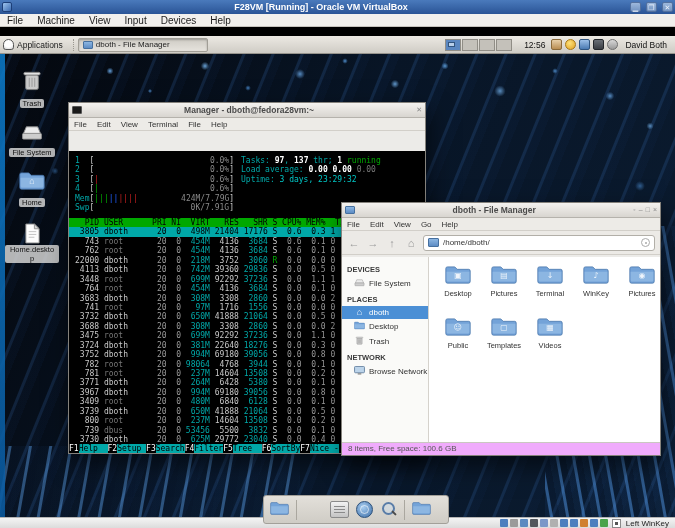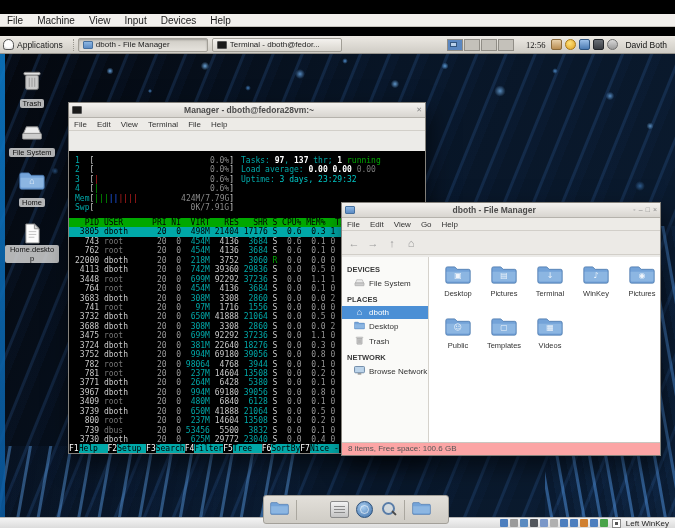--- a/index.html
+++ b/index.html
@@ -54,21 +54,21 @@
   .task-btn { display:flex; align-items:center; gap:3px; height:14px; width:130px; margin-right:4px; padding:0 4px;
     border:1px solid #a19e96; border-radius:2px; background:linear-gradient(#f4f2ee,#d9d6cf); overflow:hidden; }
   .task-btn.active { background:linear-gradient(#cfccc5,#e6e3dd); box-shadow:inset 0 1px 2px rgba(0,0,0,.25); }
   .task-btn .tlabel { font-size:8px; color:#222; white-space:nowrap; overflow:hidden; text-overflow:ellipsis; }
   .mini-folder { width:10px; height:8px; background:linear-gradient(#8cb6e2,#5d8cc4); border:1px solid #46709f; border-radius:1px; flex:none; }
   .mini-term { width:10px; height:8px; background:#1a1a1a; border:1px solid #555; border-radius:1px; flex:none; }
   #pager { display:flex; margin-left:auto; gap:1px; }
   .pager-cell { width:16px; height:12px; background:#c4c1ba; border:1px solid #908d86; }
   .pager-cell.current { background:#5b87c0; }
   .pager-cell.current i { display:block; width:7px; height:5px; margin:2px 0 0 2px; background:#b9d0ea; border:1px solid #33557e; }
-  #clock { font-size:8.5px; color:#111; margin:0 6px 0 12px;font-family:Liberation Serif, serif; }
+  #clock { font-size:8.5px; color:#111; margin:0 6px 0 12px; }
   #tray { display:flex; align-items:center; gap:3px; }
   .tray-ic { width:11px; height:11px; border-radius:2px; }
   .tray-clipboard { background:linear-gradient(#e7cfa8,#b98d52); border:1px solid #8a6a3a; }
   .tray-updates { background:radial-gradient(circle at 40% 35%, #ffe27a, #e0a020); border-radius:6px; border:1px solid #a87818; }
   .tray-network { background:linear-gradient(#9cc0e8,#4a7ab2); border:1px solid #2f5580; }
   .tray-volume { background:linear-gradient(#6a6f76,#3a3e44); border:1px solid #24272b; }
   .tray-session { background:linear-gradient(#d8d8d8,#9a9a9a); border:1px solid #6f6f6f; border-radius:6px; }
   #tb-user { font-size:8.5px; color:#111; margin:0 8px 0 7px; }
 
   
@@ -125,21 +125,21 @@
   #fm-sidebar { width:87px; background:#fafaf8; border-right:1px solid #d5d2cc; padding-top:4px; overflow:hidden; }
   .sb-title { font-size:7.5px; font-weight:bold; color:#3a3a3a; padding:4px 0 2px 5px; }
   .sb-item { display:flex; align-items:center; gap:4px; font-size:8px; color:#333; padding:2px 0 2px 12px; }
   .sb-item.selected { background:#4b8fd5; color:#fff; }
   .sb-glyph { font-size:9px; line-height:9px; width:11px; text-align:center; flex:none; }
   #fm-view { flex:1; background:#fff; position:relative; }
   .fv-item { position:absolute; width:46px; text-align:center; }
   .fv-item .flabel { font-size:7.5px; color:#333; margin-top:1px; line-height:8px; }
   .fv-item .fico { position:relative; display:inline-block; }
   .fv-em { position:absolute; left:0; right:0; top:7px; text-align:center; color:rgba(255,255,255,.85); font-size:8px; line-height:8px; font-family:"DejaVu Sans",sans-serif; }
-  #fm-status { position:absolute; left:0; bottom:0; right:0; height:13px; background:#fca5a5; border-top:1px solid #cac7c1;
+  #fm-status { position:absolute; left:0; bottom:0; right:0; height:13px; background:#f0abfc; border-top:1px solid #cac7c1;
     font-size:8px; color:#555; line-height:12px; padding-left:6px; }
 
   
   #dock { position:absolute; left:263px; top:459px; width:186px; height:29px; z-index:4;
     background:linear-gradient(#e3e0da,#cfccc5); border:1px solid #a3a099; border-radius:3px; display:flex; align-items:center; padding:0 6px; gap:7px; }
   .dock-sep { width:1px; height:20px; background:#aaa79f; }
   .dk { width:19px; height:17px; position:relative; flex:none; }
   .dk-editor { background:linear-gradient(#f2f2f2,#c4c4c4); border:1px solid #8a8a8a; border-radius:2px; }
   .dk-editor::after { content:""; position:absolute; left:3px; right:3px; top:4px; height:1px; background:#8a8a8a; box-shadow:0 3px 0 #8a8a8a, 0 6px 0 #8a8a8a; }
   .dk-browser { background:radial-gradient(circle at 40% 35%, #a8cdf0, #3e6fa8); border:1px solid #2c507a; border-radius:50%; width:17px; height:17px; }
@@ -154,20 +154,29 @@
   .vs-ic { width:8px; height:8px; border-radius:1px; }
   #vs-host { width:9px; height:9px; border:1px solid #8a8a8a; background:#fff; margin-left:2px; }
   #vs-host::after { content:""; display:block; width:3px; height:3px; margin:2px auto; background:#555; }
   #vs-hint { font-size:8px; color:#222; margin-left:3px; }
 </style>
 </head>
 <body>
 
 <div id="stage">
 
+  <div id="vbox-titlebar">
+    <div id="vbox-app-icon"></div>
+    <div id="vbox-title">F28VM [Running] - Oracle VM VirtualBox</div>
+    <div class="wbtns" id="vbox-winbtns">
+        <span class="vbox-winbtn">▁</span>
+        <span class="vbox-winbtn">❐</span>
+        <span class="vbox-winbtn">✕</span>
+      </div>
+  </div>
 
   <div id="vbox-menubar">
       <span class="mi">File</span>
       <span class="mi">Machine</span>
       <span class="mi">View</span>
       <span class="mi">Input</span>
       <span class="mi">Devices</span>
       <span class="mi">Help</span>
     </div>
 
@@ -181,24 +190,20 @@
     <div id="taskbar">
       <div id="apps-btn">
         <div id="apps-icon"></div>
         <span>Applications</span>
       </div>
       <div class="tb-sep"></div>
       <div id="taskbar-tasks" style="display:flex;">
           <div class="task-btn active">
             <span class="mini-folder"></span>
             <span class="tlabel">dboth - File Manager</span>
-          </div>
-          <div class="task-btn">
-            <span class="mini-term"></span>
-            <span class="tlabel">Terminal - dboth@fedor...</span>
           </div>
         </div>
       <div id="pager">
           <span class="pager-cell current">
             <i></i>
           </span>
           <span class="pager-cell"></span>
           <span class="pager-cell"></span>
           <span class="pager-cell"></span>
         </div>
@@ -315,20 +320,25 @@
           <span class="mi">Edit</span>
           <span class="mi">View</span>
           <span class="mi">Go</span>
           <span class="mi">Help</span>
         </div>
       <div id="fm-toolbar">
         <span class="nav-ic">←</span>
         <span class="nav-ic">→</span>
         <span class="nav-ic">↑</span>
         <span class="nav-ic">⌂</span>
+        <div id="fm-path">
+          <span class="path-folder"></span>
+          <span class="ptext">/home/dboth/</span>
+          <span class="path-opt"></span>
+        </div>
       </div>
       <div id="fm-body">
         <div id="fm-sidebar">
             <div class="sb-title">DEVICES</div>
             <div class="sb-item">
               <span class="sb-glyph"><svg width="11" height="9" viewBox="0 0 24 18">
                   <path d="M3 10 L6 3 h12 l3 7 Z" fill="#ececec" stroke="#909090"></path>
                   <rect x="2" y="10" width="20" height="6" rx="1" fill="#cdcdcd" stroke="#909090"></rect>
                 </svg></span>
               <span>File System</span>

